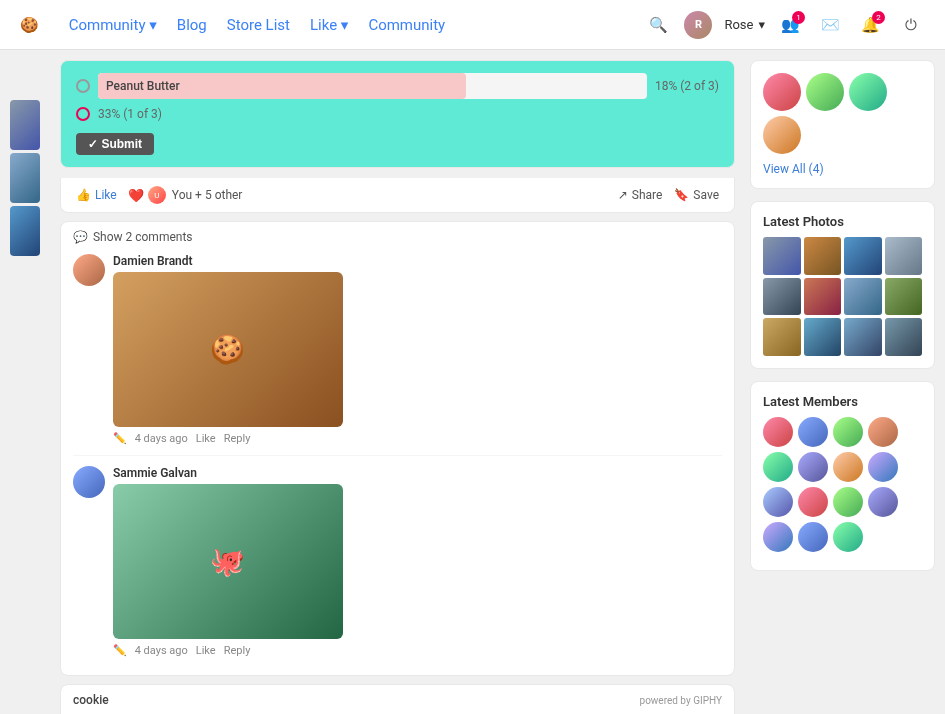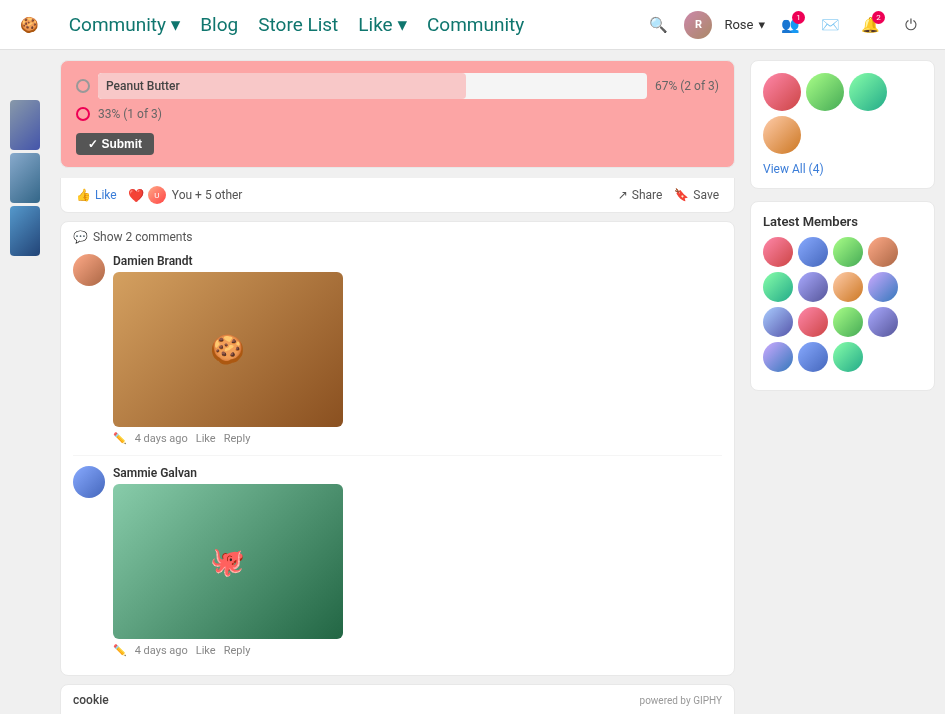--- a/index.html
+++ b/index.html
@@ -22,22 +22,22 @@
       position: relative;
       z-index: 10;
     }
     .nav-brand {
       font-weight: bold;
       font-size: 15px;
       color: #333;
       margin-right: 10px;
     }
     .nav-link {
-      color: #0f766e;
-      font-size: 19px;
+      color: #3b82f6;
+      font-size: 15px;
       cursor: pointer;
       display: flex;
       align-items: center;
       gap: 3px;
       text-decoration: none;
     }
     .nav-spacer { flex: 1; }
     .nav-icons {
       display: flex;
       align-items: center;
@@ -117,21 +117,21 @@
     }
 
     
     .main-content {
       flex: 1;
       min-width: 0;
     }
 
     
     .poll-card {
-      background: #fca5a5;
+      background: #5eead4;
       border-radius: 8px;
       padding: 12px 15px;
       margin-bottom: 10px;
       border: 1px solid #e8e8e8;
     }
     .poll-option {
       display: flex;
       align-items: center;
       margin-bottom: 8px;
       gap: 8px;
@@ -501,21 +501,21 @@
 
     <div class="poll-card">
       
       <div class="poll-option">
         <div class="poll-radio"></div>
         <div class="poll-bar-wrap">
           <div class="poll-bar-fill peanut"></div>
           <span class="poll-bar-label">Peanut Butter</span>
         </div>
         <span class="poll-pct">
-          <span>67%</span>&nbsp;<span>(2 of 3)</span>
+          <span>18%</span>&nbsp;<span>(2 of 3)</span>
         </span>
       </div>
       
       <div class="poll-option">
         <div class="poll-radio" style="border-color:#e05;"></div>
         <span class="poll-pct">
           <span>33%</span>&nbsp;<span>(1 of 3)</span>
         </span>
       </div>
       <button class="poll-submit-btn">✓ Submit</button>
@@ -593,20 +593,37 @@
       <div class="sidebar-avatars">
         <div class="s-avatar av-1"></div>
         <div class="s-avatar av-3"></div>
         <div class="s-avatar av-5"></div>
         <div class="s-avatar av-7"></div>
       </div>
       <div class="view-all-link">View All (4)</div>
     </div>
 
 
+    <div class="sidebar-card">
+      <div class="sidebar-title">Latest Photos</div>
+      <div class="photos-grid">
+        <div class="photo-thumb pt-1"></div>
+        <div class="photo-thumb pt-2"></div>
+        <div class="photo-thumb pt-3"></div>
+        <div class="photo-thumb pt-4"></div>
+        <div class="photo-thumb pt-5"></div>
+        <div class="photo-thumb pt-6"></div>
+        <div class="photo-thumb pt-7"></div>
+        <div class="photo-thumb pt-8"></div>
+        <div class="photo-thumb pt-9"></div>
+        <div class="photo-thumb pt-10"></div>
+        <div class="photo-thumb pt-11"></div>
+        <div class="photo-thumb pt-12"></div>
+      </div>
+    </div>
 
     <div class="sidebar-card">
       <div class="sidebar-title">Latest Members</div>
       <div class="members-grid">
         <div class="member-avatar av-1"></div>
         <div class="member-avatar av-2"></div>
         <div class="member-avatar av-3"></div>
         <div class="member-avatar av-4"></div>
         <div class="member-avatar av-5"></div>
         <div class="member-avatar av-6"></div>

